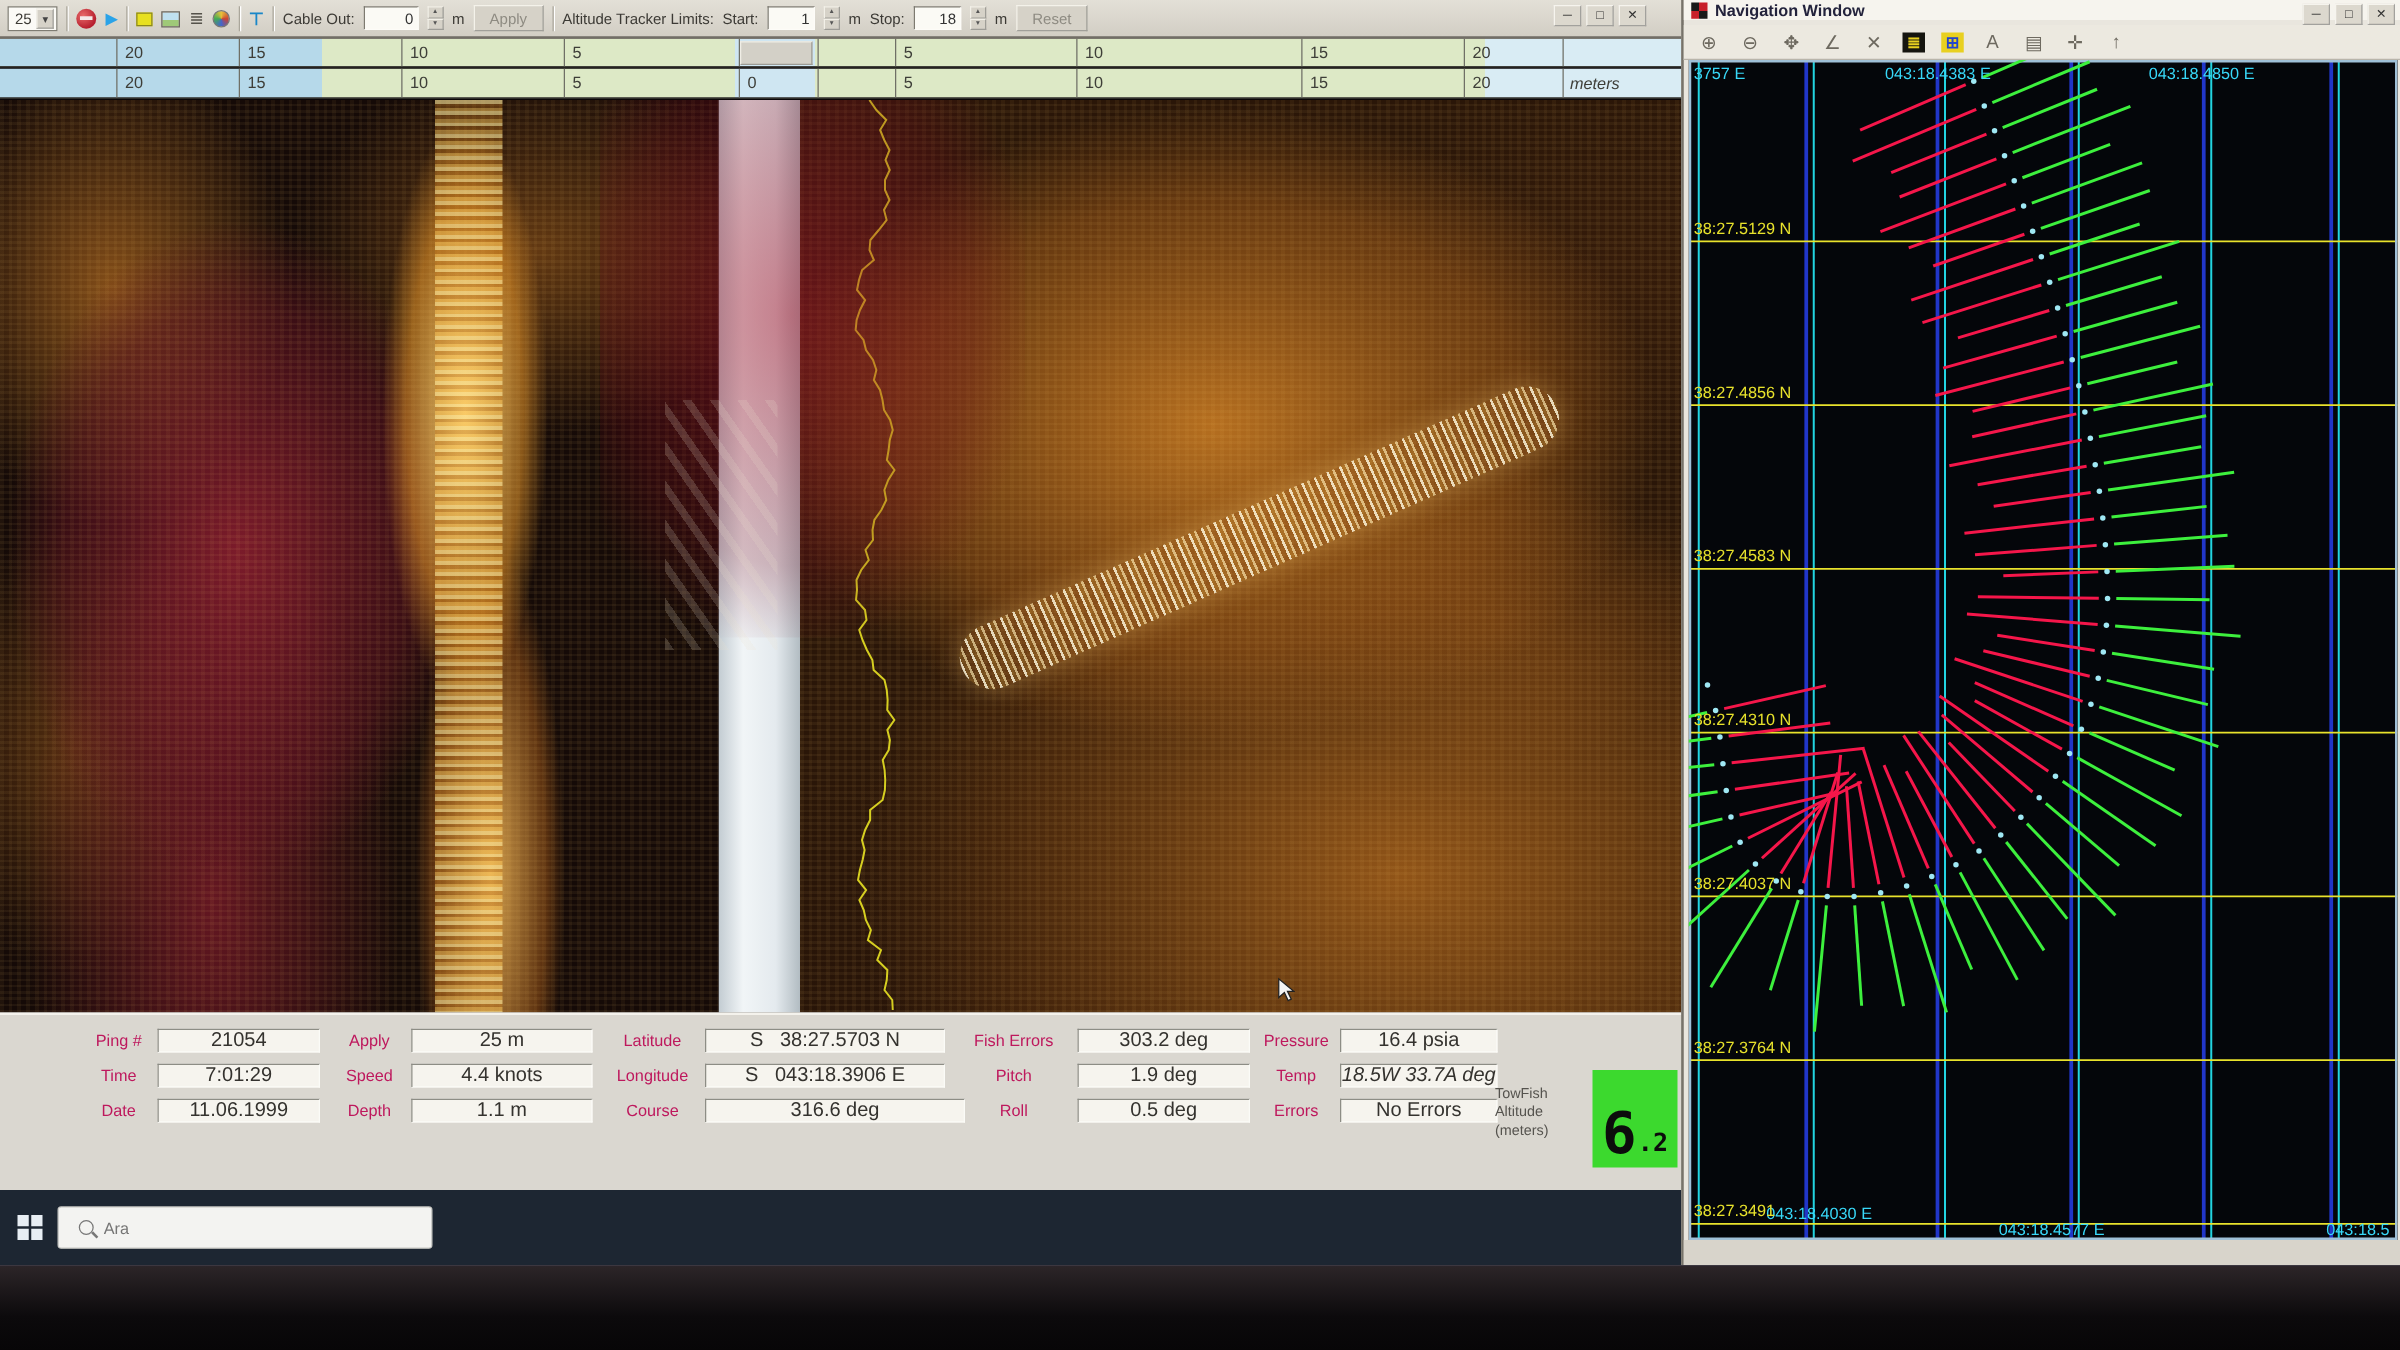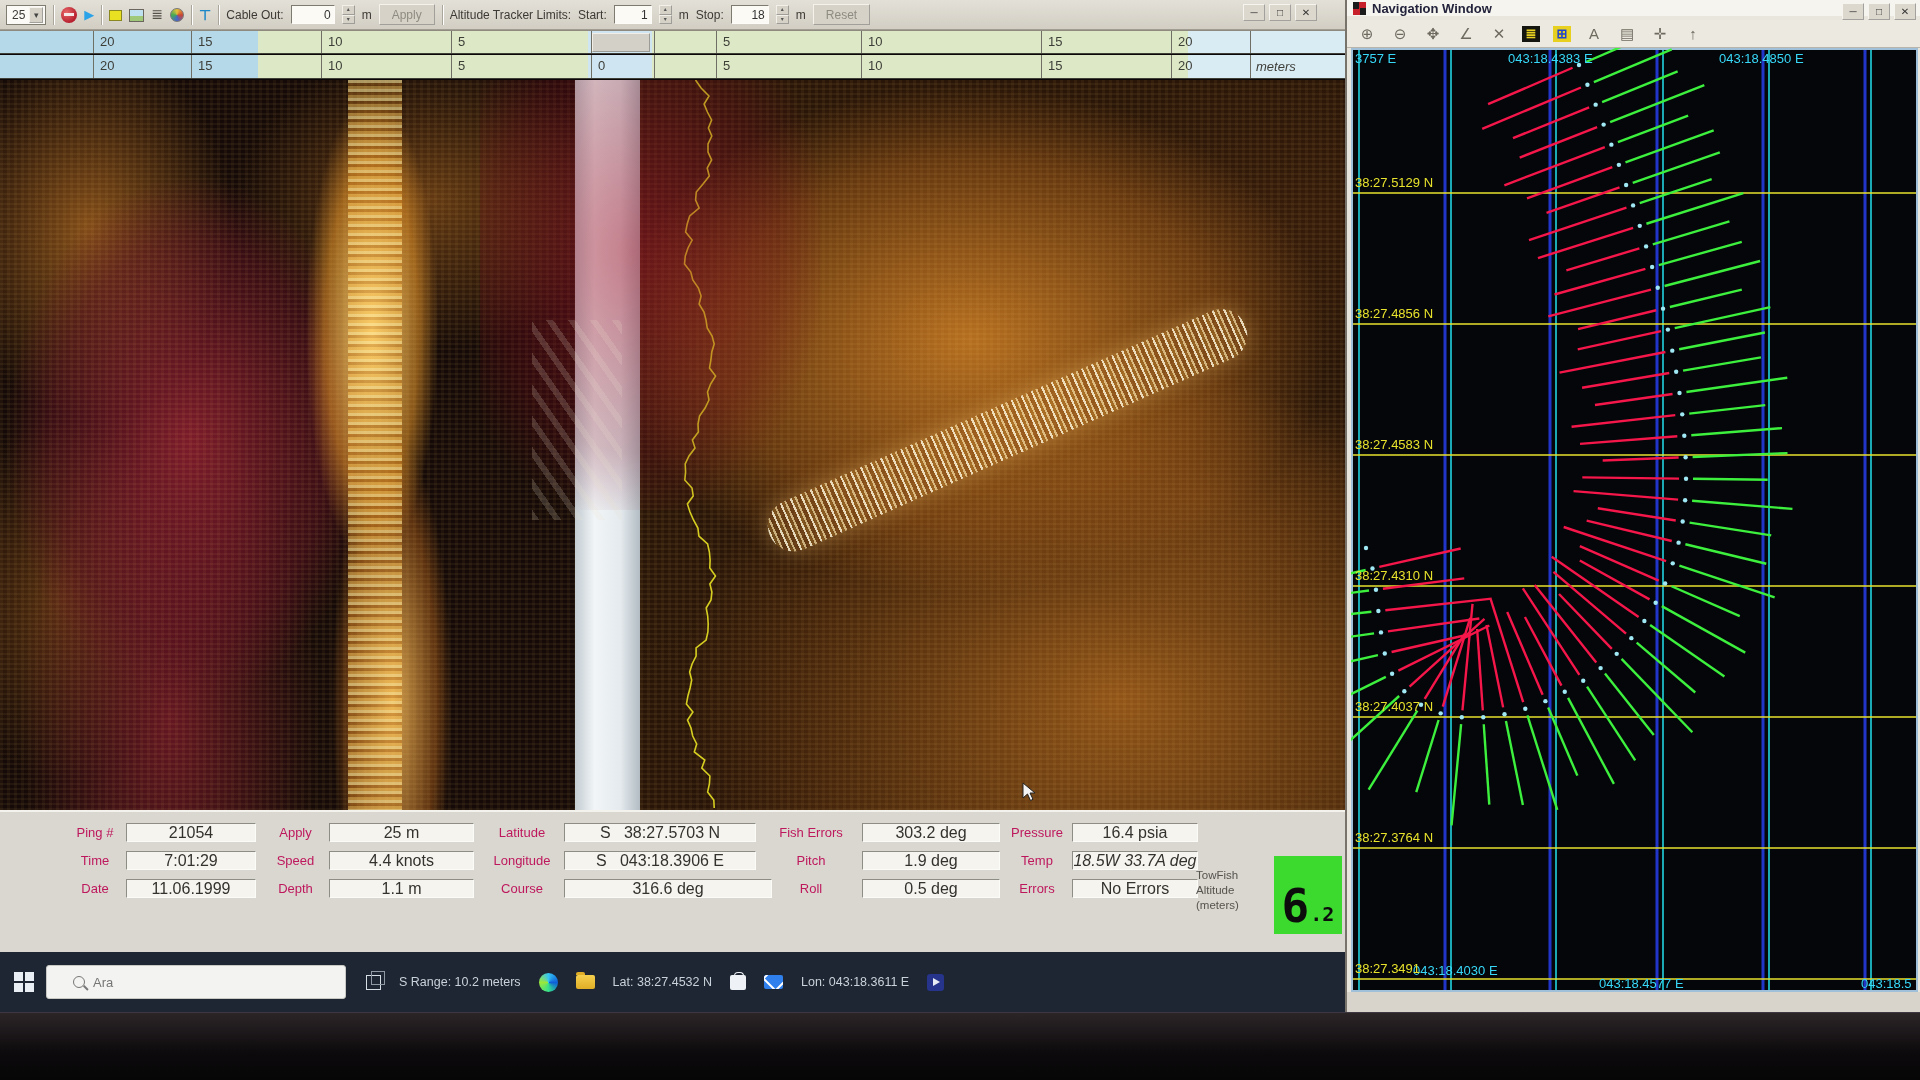--- a/index.html
+++ b/index.html
@@ -112,21 +112,21 @@
     line-height:.85; color:#0c0c0c; }
   .alt-frac { font-family:"DejaVu Sans Mono", monospace; font-weight:bold; font-size:20px;
     color:#0c0c0c; }
 
   
   .taskbar { position:absolute; left:0; top:952px; width:1345px; height:60px; background:#1d2632; }
   .start-btn { position:absolute; left:14px; top:20px; width:20px; height:20px; display:grid;
     grid-template-columns:9px 9px; grid-template-rows:9px 9px; gap:2px; }
   .start-btn i { background:#e8eef4; }
   .search-box { position:absolute; left:46px; top:13px; width:300px; height:34px; background:#f3f3f1;
-    border:1px solid #c8c8c4; border-radius:3px; display:flex; align-items:center; padding:0 26px; gap:8px; }
+    border:1px solid #c8c8c4; border-radius:3px; display:flex; align-items:center; padding:0 16px; gap:8px; }
   .search-box input { border:none; outline:none; background:transparent; font-size:13px; color:#555;
     font-family:"Liberation Sans", sans-serif; width:240px; }
   .mag { width:12px; height:12px; border:1.5px solid #777; border-radius:50%; position:relative; flex:none; }
   .mag::after { content:""; position:absolute; left:9px; top:10px; width:6px; height:1.5px;
     background:#777; transform:rotate(45deg); }
   #taskbar-items { position:absolute; left:366px; top:0; height:60px; display:flex;
     align-items:center; gap:18px; }
   .tb-text { font-size:12.5px; color:#c9d2da; white-space:nowrap; }
   .tb-icon { flex:none; display:inline-block; }
   .icon-task-view { width:15px; height:15px; border:1.5px solid #d7dde4; position:relative; }
@@ -380,31 +380,20 @@
       <span class="start-btn">
           <i></i>
           <i></i>
           <i></i>
           <i></i>
         </span>
       <span class="search-box">
         <span class="mag"></span>
         <input placeholder="Ara" style="">
       </span>
-      <div id="taskbar-items">
-          <span class="tb-icon icon-task-view"></span>
-          <span class="tb-text">S Range: 10.2 meters</span>
-          <span class="tb-icon icon-edge-browser"></span>
-          <span class="tb-icon icon-file-explorer"></span>
-          <span class="tb-text">Lat: 38:27.4532 N</span>
-          <span class="tb-icon icon-store"></span>
-          <span class="tb-icon icon-mail"></span>
-          <span class="tb-text">Lon: 043:18.3611 E</span>
-          <span class="tb-icon icon-media-player"></span>
-        </div>
     </div>
   </div>
 
   <div class="nav">
     <div class="nav-titlebar">
       <span class="nav-app-icon"></span>
       <span class="nav-title">Navigation Window</span>
       <span class="winctl navpos">
         <span class="wbtn">─</span>
         <span class="wbtn">□</span>

